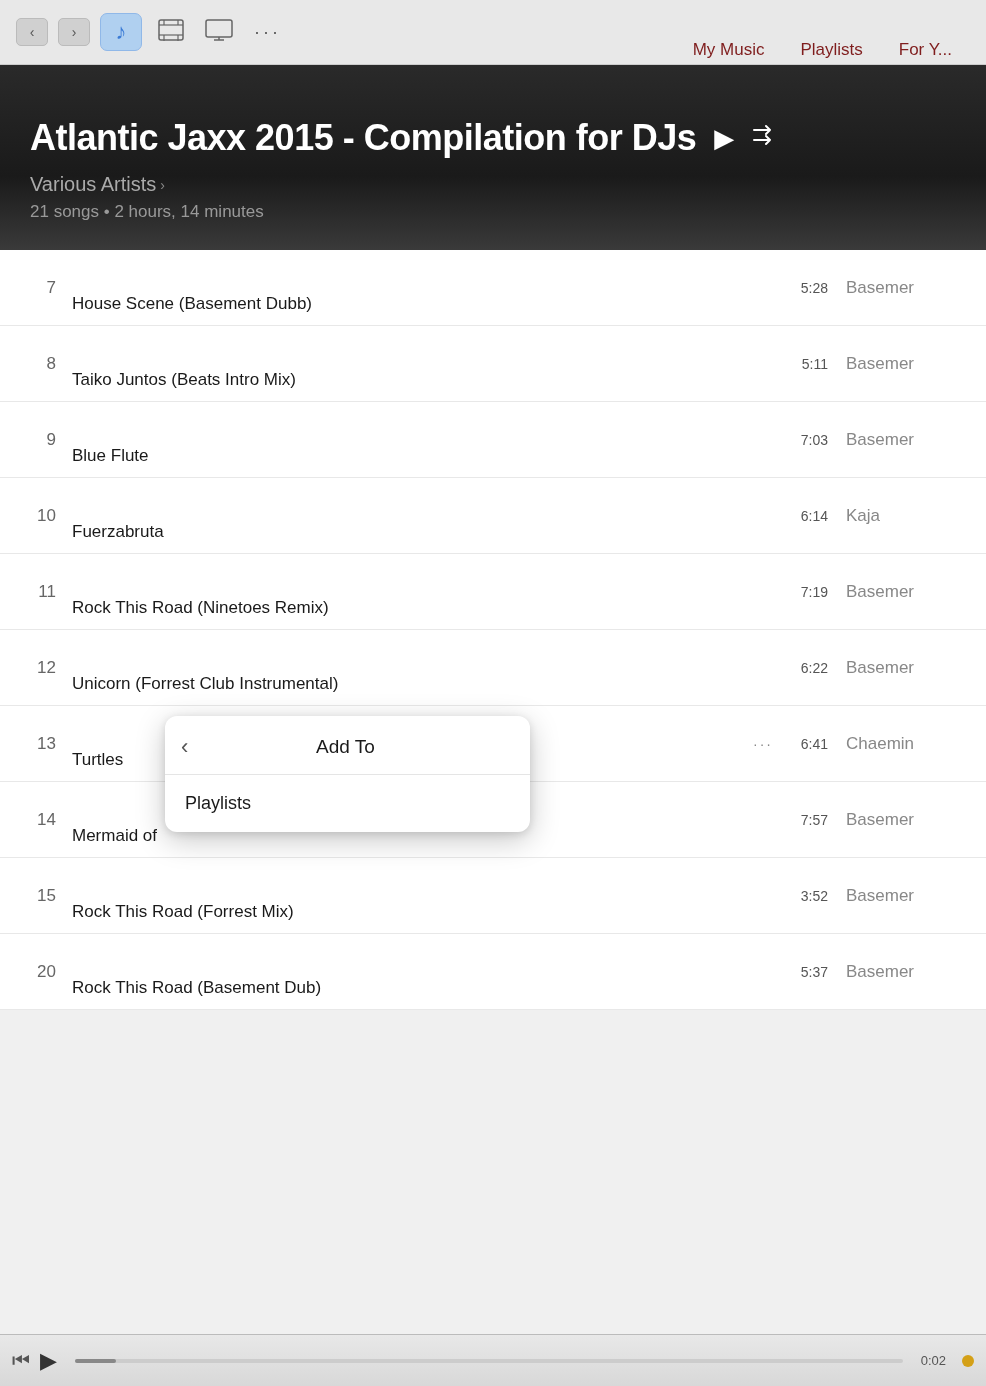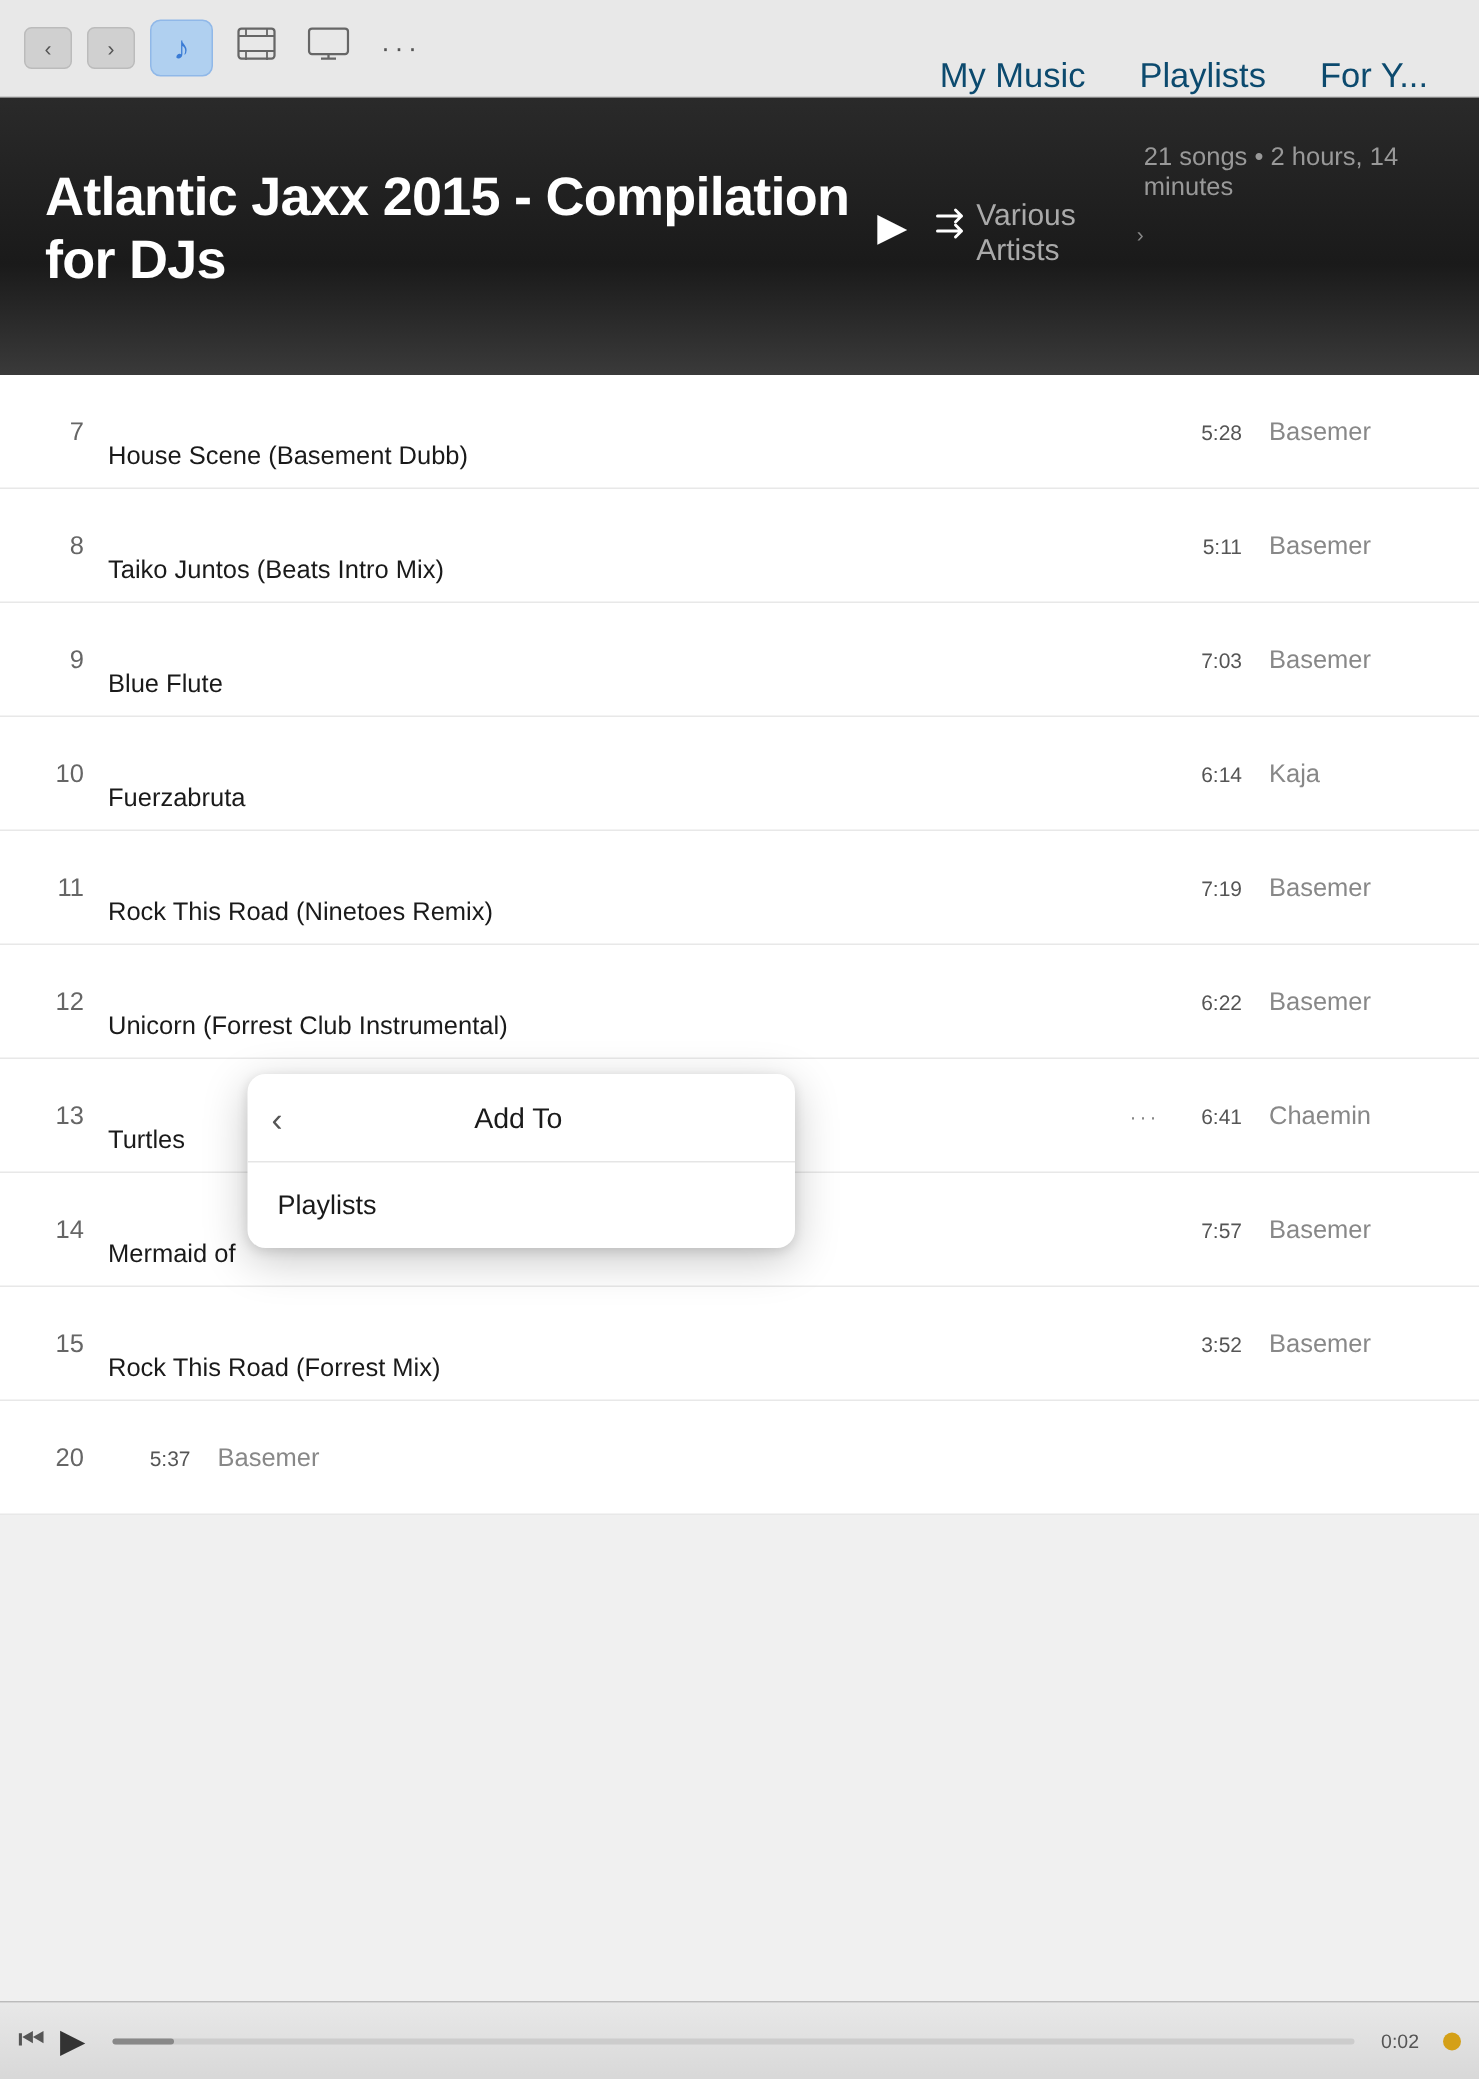--- a/index.html
+++ b/index.html
@@ -65,35 +65,35 @@
       padding: 0 6px;
       letter-spacing: 3px;
     }
     .spacer { flex: 1; }
     .nav-links {
       display: flex;
       gap: 0;
       align-items: center;
     }
     .nav-link {
-      font-size: 23px;
-      color: #0c4a6e;
+      font-size: 17px;
+      color: #7f1d1d;
       padding: 6px 18px;
       cursor: pointer;
       text-decoration: none;
       margin-top: 36px;
     }
 
     
     .album-header {
       background: linear-gradient(180deg, #2a2a2a 0%, #1a1a1a 60%, #3a3a3a 100%);
       padding: 30px 30px 28px 30px;
       min-height: 185px;
       display: flex;
-      flex-direction: row;
+      flex-direction: column;
       justify-content: flex-end;
     }
     .album-title-row {
       display: flex;
       align-items: center;
       gap: 18px;
       margin-bottom: 14px;
     }
     .album-title {
       font-size: 36px;
@@ -394,20 +394,21 @@
 
   <div class="track-row">
     <span class="track-num">15</span>
     <span class="track-name">Rock This Road (Forrest Mix)</span>
     <span class="track-duration">3:52</span>
     <span class="track-artist">Basemer</span>
   </div>
 
   <div class="track-row">
     <span class="track-num">20</span>
+    <span class="track-name">Rock This Road (Basement Dub)</span>
     <span class="track-duration">5:37</span>
     <span class="track-artist">Basemer</span>
   </div>
 
 </div>
 
 <div class="player-bar">
   <span class="player-prev">⏮</span>
   <span class="player-play">▶</span>
   <div class="progress-bar">

